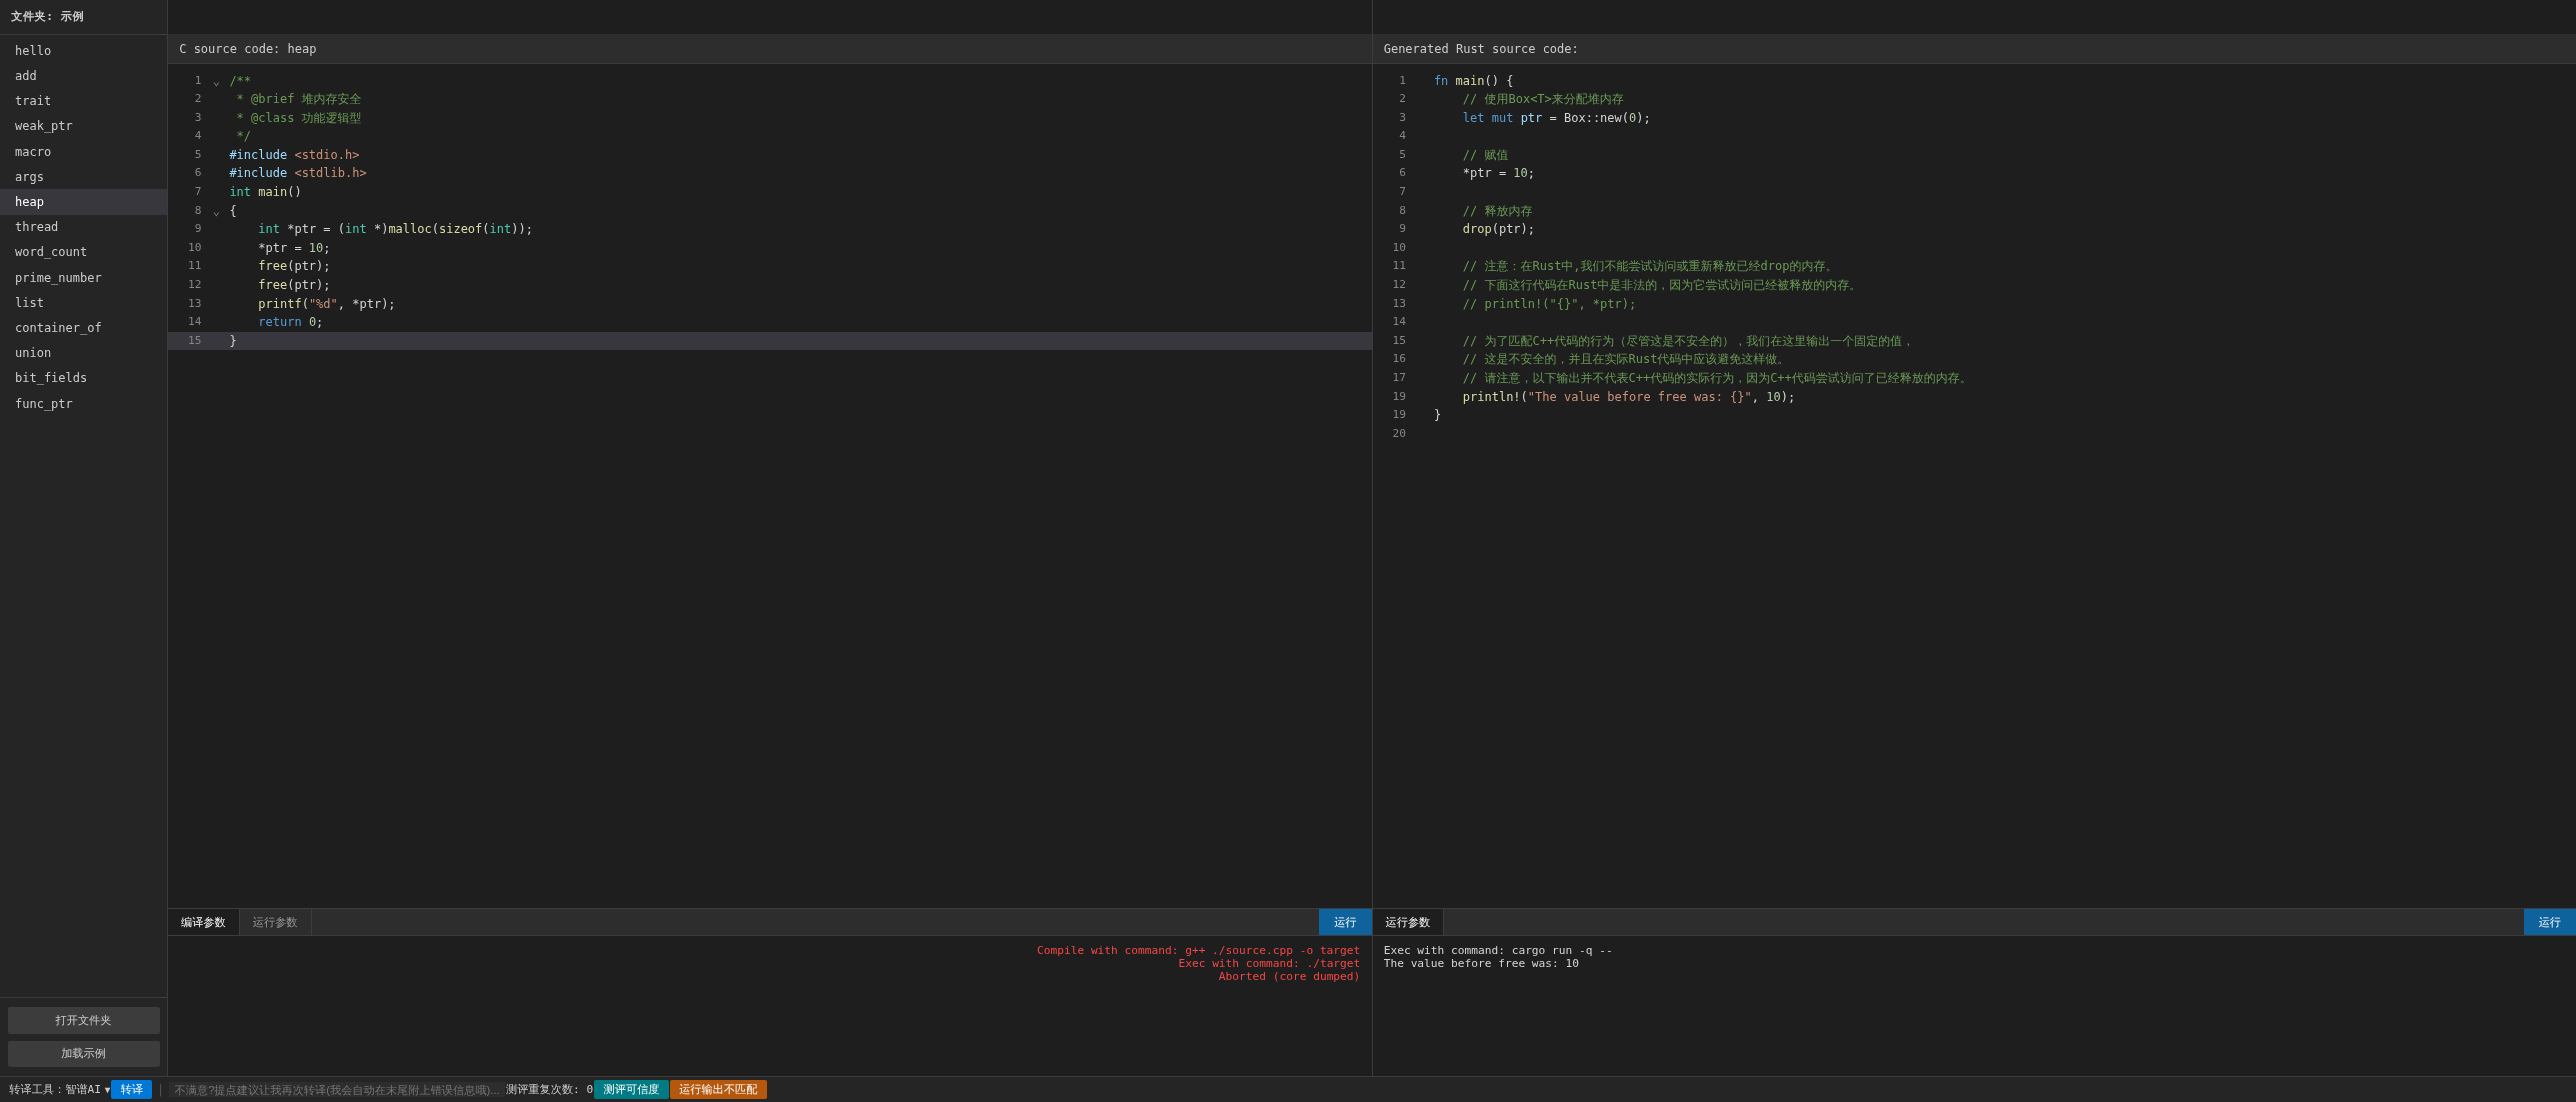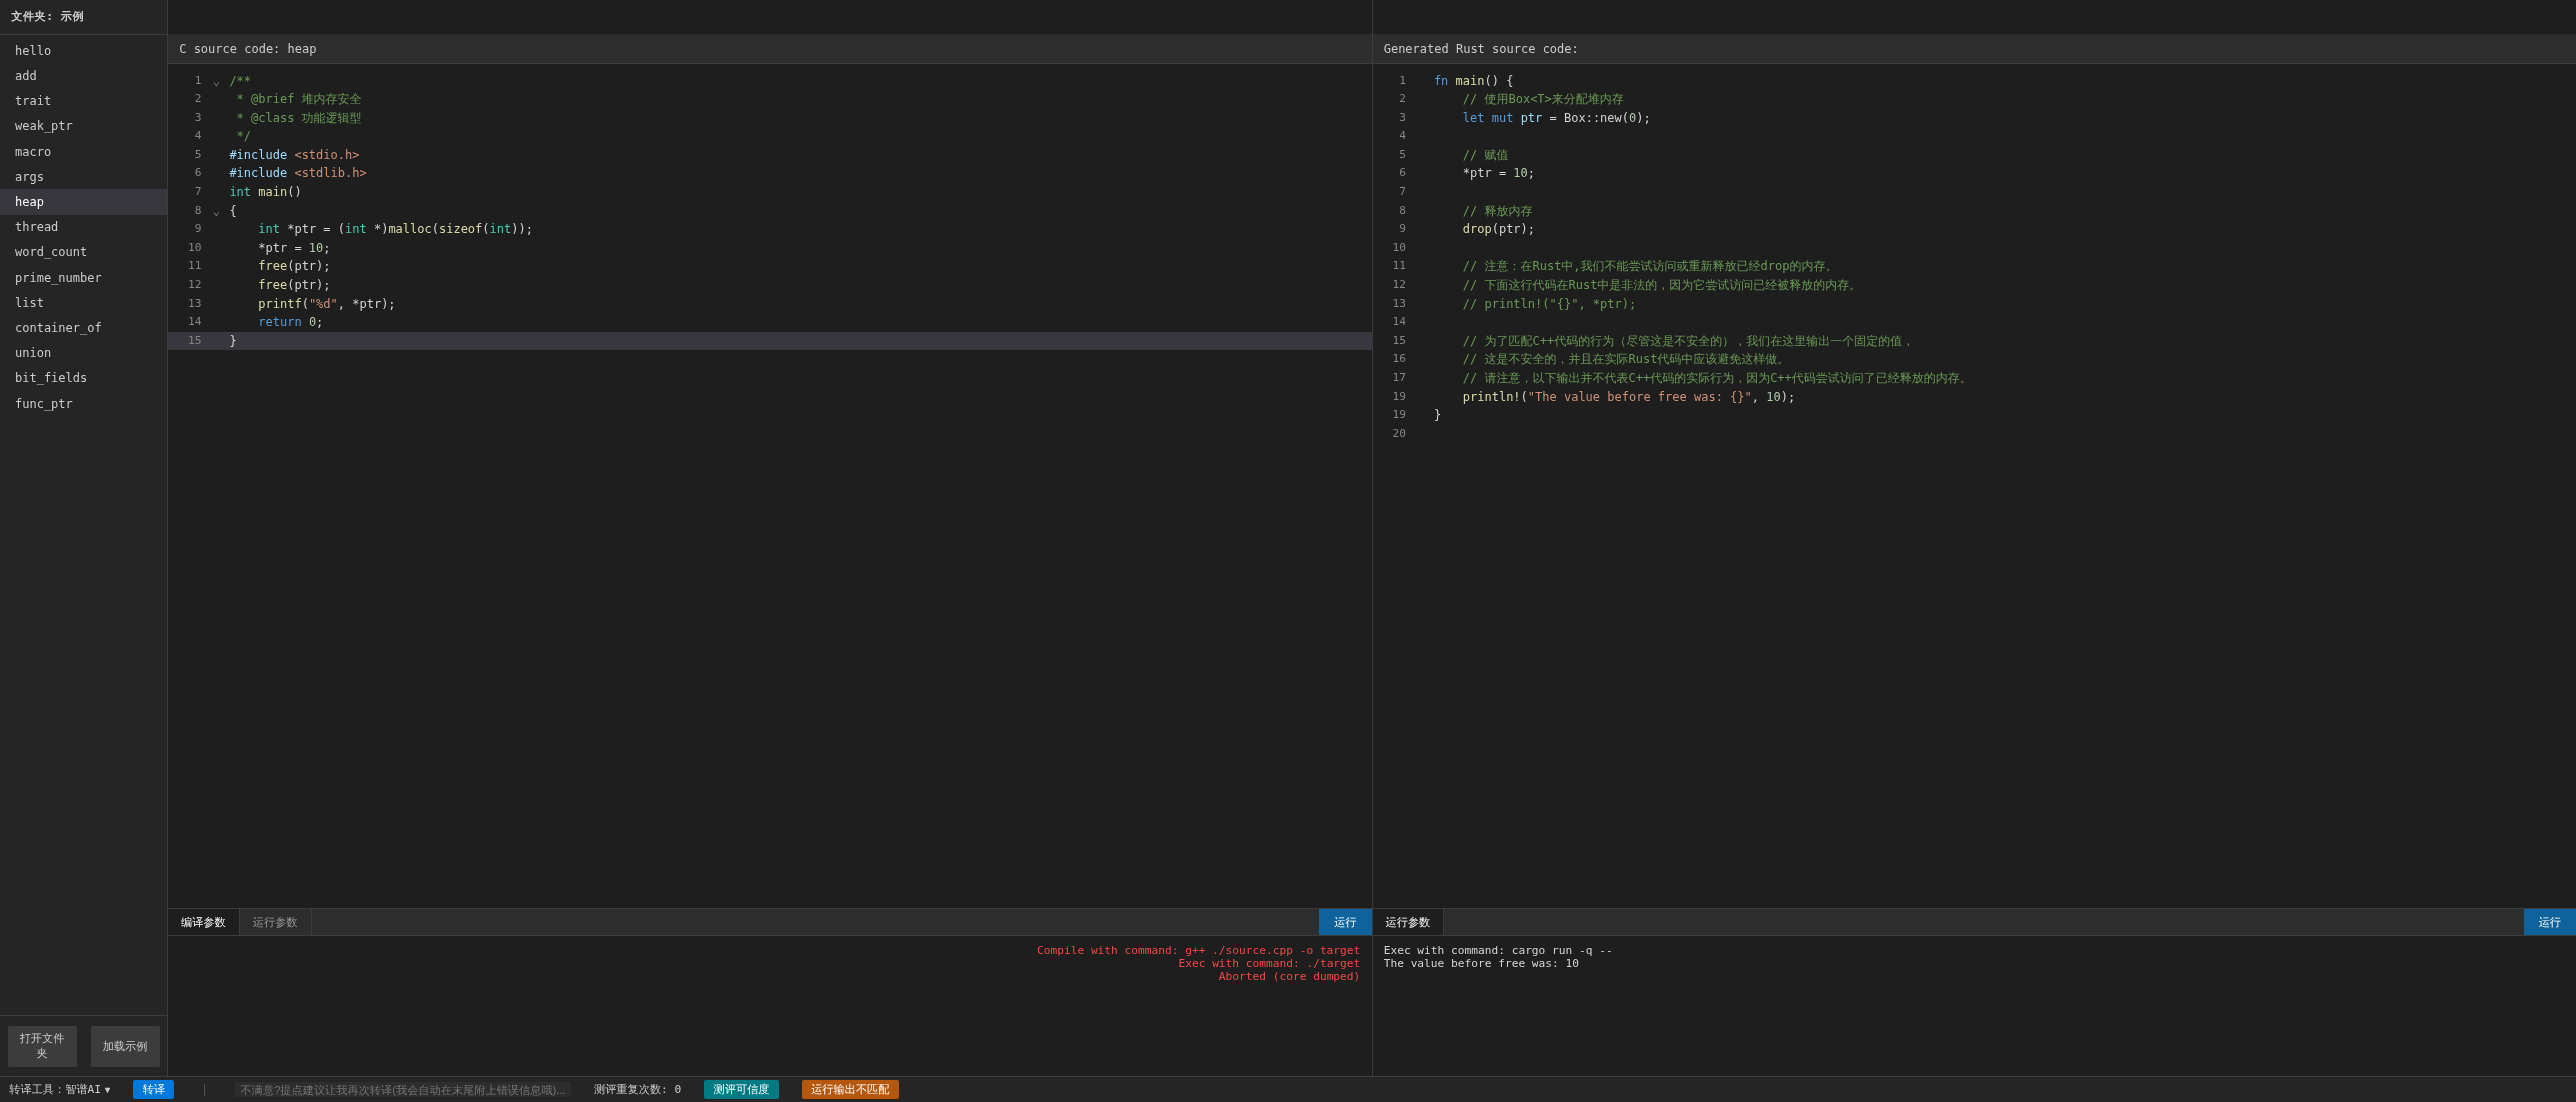--- a/index.html
+++ b/index.html
@@ -50,22 +50,23 @@
       font-size: 12px;
       white-space: nowrap;
     }
     .sidebar-item.active {
       background: #37373d;
       color: #ffffff;
     }
     .sidebar-buttons {
       display: flex;
       padding: 9.3px 7.5px;
-      gap: 14px;
+      gap: 7px;
       border-top: 0.9px solid #3c3c3c;
+      flex-direction: column;
     }
     .sidebar-btn {
       flex: 1;
       padding: 5.6px 7.5px;
       background: #3c3c3c;
       color: #cccccc;
       border: none;
       cursor: pointer;
       font-size: 11.2px;
       border-radius: 1.9px;
@@ -210,21 +211,21 @@
     .output-red { color: #f44747; text-align: right; }
     .output-white { color: #d4d4d4; }
 
     
     .status-bar {
       height: 26px;
       background: #252526;
       display: flex;
       align-items: center;
       padding: 0 9.3px;
-      gap: 23px;
+      gap: 1px;
       border-top: 0.9px solid #3c3c3c;
       flex-shrink: 0;
     }
     .status-item {
       display: flex;
       align-items: center;
       gap: 3.7px;
       font-size: 11.2px;
       color: #cccccc;
     }

